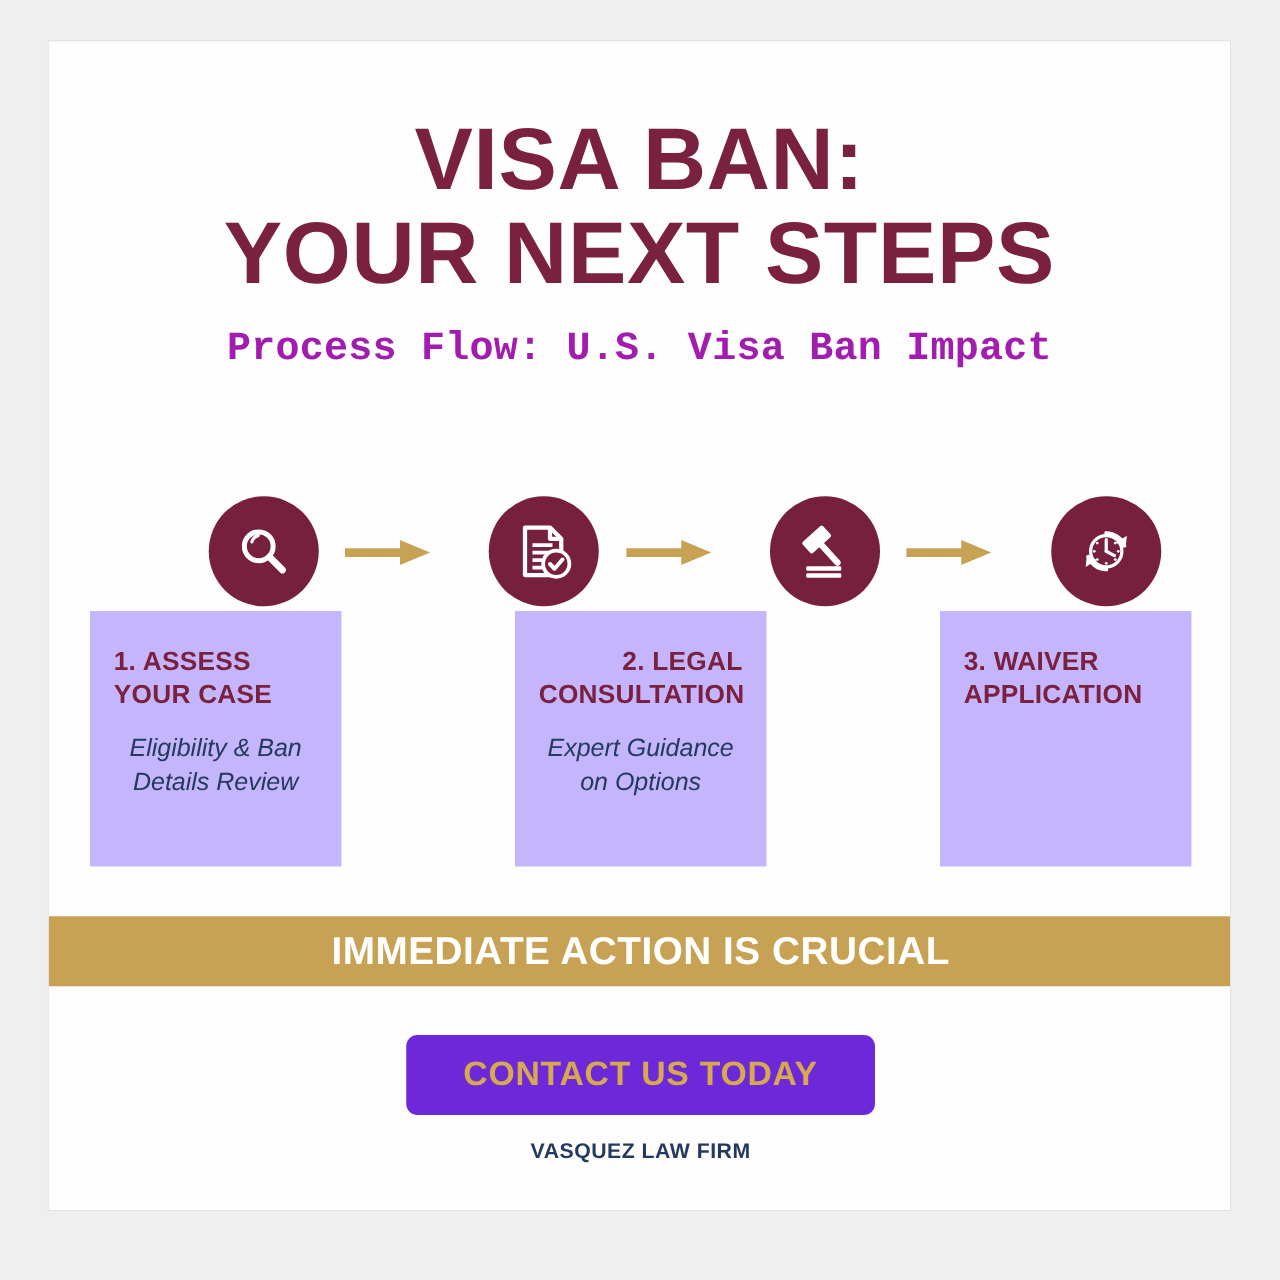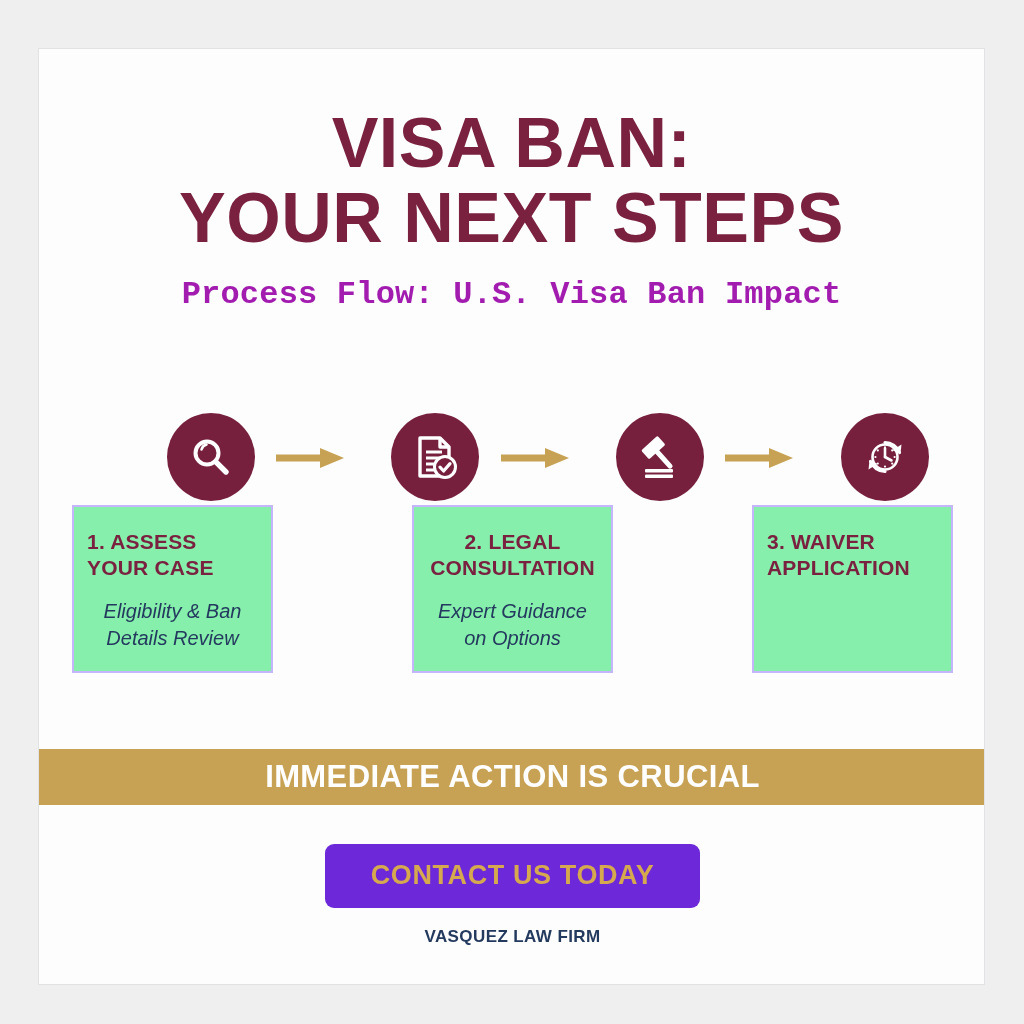--- a/index.html
+++ b/index.html
@@ -12,21 +12,21 @@
     height: 1024px;
     background: #efeff0;
     font-family: "Liberation Sans", sans-serif;
     overflow: hidden;
   }
 
   
   .poster {
     position: absolute;
     left: 38px;
-    top: 48px;
+    top: 32px;
     width: 947px;
     height: 937px;
     background: #fdfdfd;
     border: 1px solid #e2e2e4;
     box-sizing: border-box;
     overflow: hidden;
   }
 
   
   .header {
@@ -96,36 +96,36 @@
   .cards {
     position: absolute;
     left: 0;
     top: 92px;
     width: 881px;
     display: flex;
     justify-content: space-between;
   }
   .card {
     width: 201px;
-    height: 168px;
-    border: 2px solid #c4b5fd;
-    background: #86efac;
+    height: 204px;
+    border: 6px solid #c4b5fd;
+    background: #c4b5fd;
     box-sizing: border-box;
     padding: 22px 13px 0 13px;
   }
   .card-title {
     color: #7a2140;
     font-size: 21px;
     font-weight: bold;
     line-height: 1.25;
     letter-spacing: 0.2px;
     margin: 0;
   }
   .card-title.left { text-align: left; }
-  .card-title.center { text-align: center; }
+  .card-title.center { text-align: right; }
   .card-desc {
     color: #23395e;
     font-size: 20px;
     line-height: 1.35;
     text-align: center;
     margin: 16px 0 0 0;
     font-style: italic;
   }
   .card-desc.c3desc { margin-top: 14px; }
 

